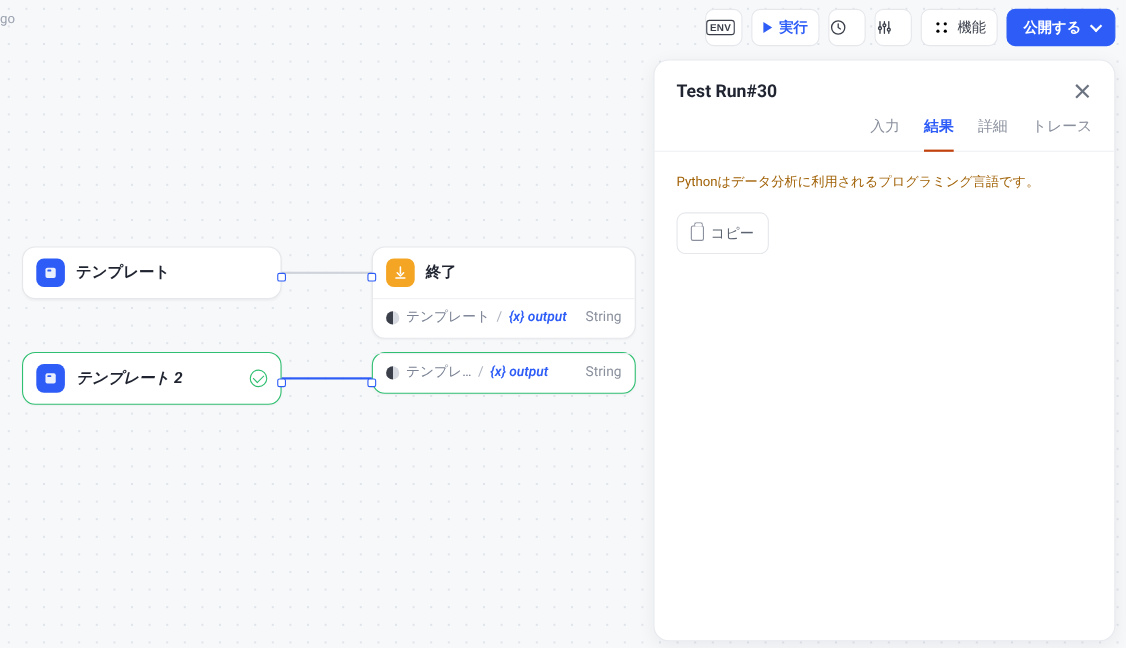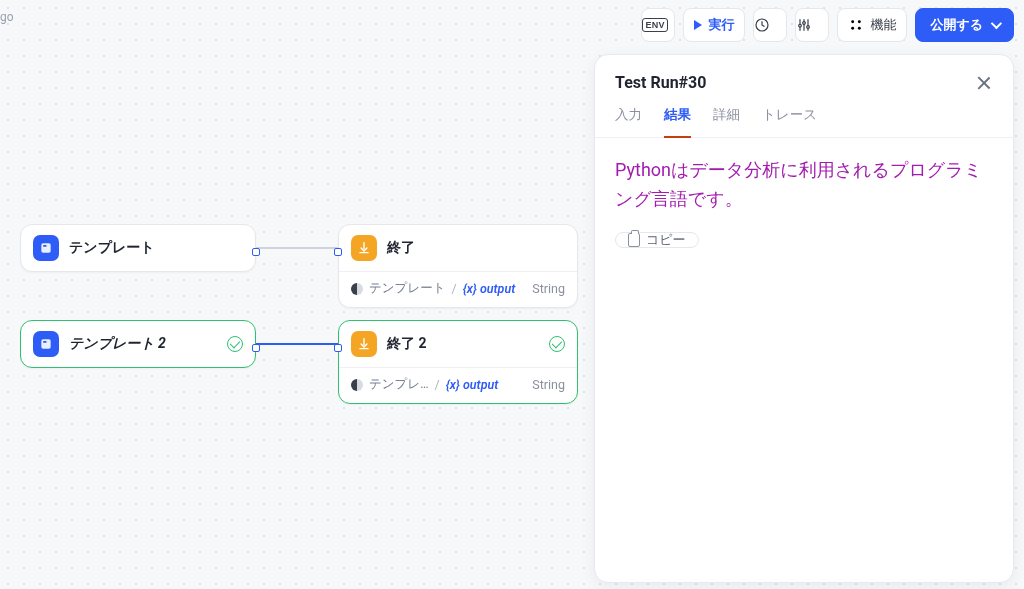--- a/index.html
+++ b/index.html
@@ -108,27 +108,27 @@
     margin-left:auto; width:18px; height:18px; position:relative; cursor:pointer;
   }
   .panel-close::before, .panel-close::after {
     content:""; position:absolute; left:8px; top:1px; width:1.5px; height:16px;
     background:#6b7280;
   }
   .panel-close::before { transform:rotate(45deg); }
   .panel-close::after { transform:rotate(-45deg); }
   .tabs {
     display:flex; gap:22px; padding:14px 20px 0 20px;
-    border-bottom:1px solid #eef0f3; font-size:13.5px;
+    border-bottom:1px solid #eef0f3; font-size:13.5px;justify-content:flex-end;
   }
   .tab { color:#8a909d; padding-bottom:12px; cursor:pointer; font-weight:500;}
   .tab.active { color:#2d5cf6; font-weight:700; border-bottom:2px solid #c2410c; margin-bottom:-1px;}
-  .panel-body { padding:18px 20px; font-size:18px; color:#a21caf; line-height:1.6;}
+  .panel-body { padding:18px 20px; font-size:12px; color:#a16207; line-height:1.6;}
   .copy-btn {
-    margin:0 20px; height:16px; border:1px solid #e5e7eb; border-radius:8px;
+    margin:0 20px; height:38px; border:1px solid #e5e7eb; border-radius:8px;
     background:#fff; display:inline-flex; align-items:center; gap:6px;
     padding:0 12px; font-size:13px; color:#5b6270; cursor:pointer; width:fit-content;
   }
   .clip-icon {
     width:12px; height:14px; border:1.4px solid #8a909d; border-radius:2px;
     position:relative;
   }
   .clip-icon::before {
     content:""; position:absolute; top:-4px; left:2px; width:6px; height:3px;
     border:1.4px solid #8a909d; border-bottom:none; border-radius:2px 2px 0 0;
@@ -224,31 +224,20 @@
       </span>
       <span>テンプレート 2</span>
       <span class="status">
           <span class="status-check"></span>
         </span>
     </div>
     <span class="port right" style="top:23px;"></span>
   </div>
 
   <div class="node green" style="left:338px; top:320px; width:240px;">
-    <div class="node-head">
-      <span class="nicon orange">
-        <svg viewBox="0 0 24 24">
-            <path d="M12 3v10M7 12l5 5 5-5M5 20h14" stroke="#fff" stroke-width="2.4" fill="none" stroke-linecap="round" stroke-linejoin="round"></path>
-          </svg>
-      </span>
-      <span>終了 2</span>
-      <span class="status">
-          <span class="status-check"></span>
-        </span>
-    </div>
     <div class="node-body">
       <span class="half-circle"></span>
       <span class="tpl-name">テンプレ…</span>
       <span class="slash">/</span>
       <span class="var">{x} output</span>
       <span class="type">String</span>
     </div>
     <span class="port left" style="top:23px;"></span>
   </div>
 

